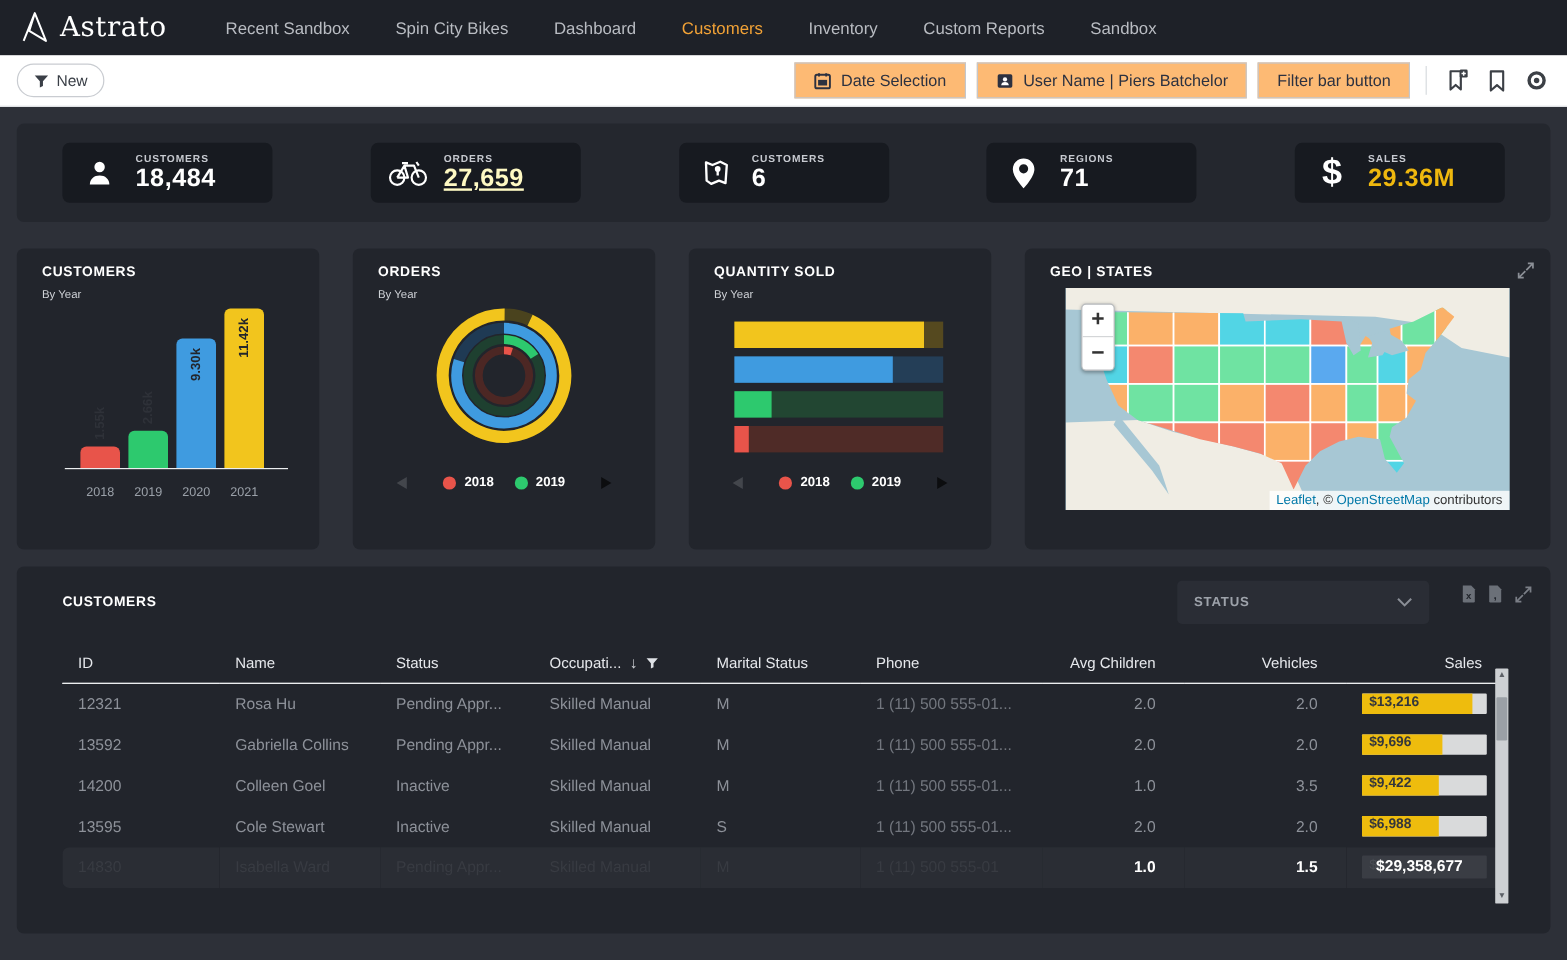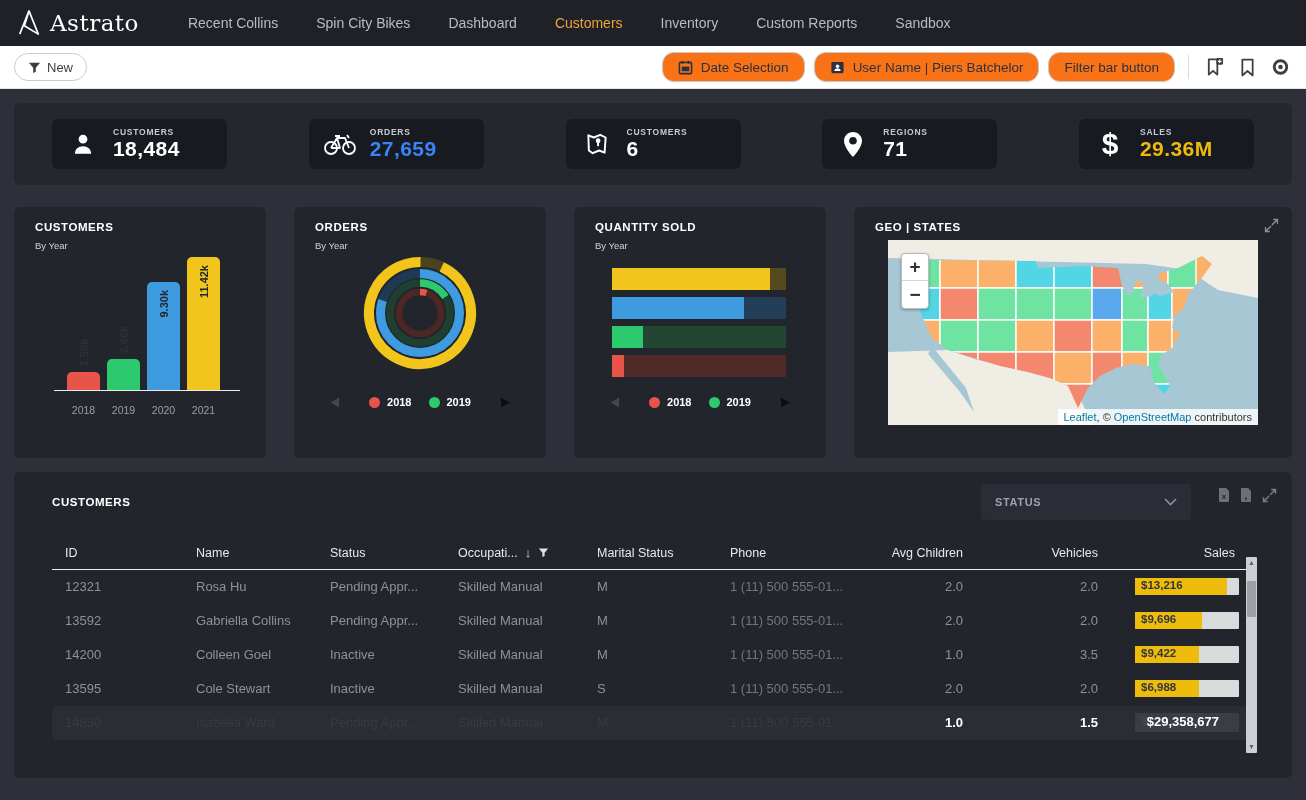--- a/index.html
+++ b/index.html
@@ -10,21 +10,21 @@
   .topnav { height:46px; background:#1e2128; display:flex; align-items:center; padding:0 16px; }
   .brand { display:flex; align-items:center; gap:8px; margin-right:30px; cursor:pointer; }
   .brand-name { font-family:"DejaVu Serif", serif; font-size:23px; color:#ffffff; letter-spacing:0.5px; }
   .nav-item { font-size:14px; color:#b9bcc2; padding:0 19px; cursor:pointer; text-decoration:none; }
   .nav-item.active { color:#f2a236; }
 
   
   .toolbar { height:43px; background:#ffffff; display:flex; align-items:center; padding:0 14px; border-bottom:1px solid #e4e6e9; }
   .pill { display:inline-flex; align-items:center; gap:6px; border:1px solid #c9ccd1; border-radius:15px; height:28px; padding:0 13px; font-size:13px; color:#3a3f47; background:#fff; cursor:pointer; }
   .toolbar-right { margin-left:auto; display:flex; align-items:center; gap:9px; }
-  .tb-btn { display:inline-flex; align-items:center; gap:8px; border:1px solid #c3c7cd; border-radius:12px; height:30px; padding:4px 15px; font-size:13.5px; color:#2c3140; background:#f97316; cursor:pointer; }
+  .tb-btn { display:inline-flex; align-items:center; gap:8px; border:1px solid #c3c7cd; border-radius:0; height:30px; padding:4px 15px; font-size:13.5px; color:#2c3140; background:#fdba74; cursor:pointer; }
   .tb-divider { width:1px; height:24px; background:#d8dbdf; margin:0 4px; }
   .tb-icon { display:inline-flex; align-items:center; justify-content:center; width:24px; height:24px; cursor:pointer; }
 
   
   .content { padding:14px; }
 
   
   .kpi-strip { height:82px; background:#24272e; border-radius:6px; display:flex; align-items:center; justify-content:space-between; padding:0 38px; margin-bottom:22px; }
   .kpi-card { width:175px; height:50px; background:#171a20; border-radius:6px; display:flex; align-items:center; padding:0 14px; gap:13px; }
   .kpi-icon { width:34px; display:flex; align-items:center; justify-content:center; color:#fff; }
@@ -112,21 +112,21 @@
 
 <div class="app">
 
   <nav class="topnav">
     <div class="brand">
       <svg width="26" height="30" viewBox="0 0 28 32">
         <path d="M14 3 L24 28 L9 19 Z M14 3 L4 28" fill="none" stroke="#ffffff" stroke-width="1.8" stroke-linejoin="round"></path>
       </svg>
       <span class="brand-name">Astrato</span>
     </div>
-    <a class="nav-item">Recent Collins</a>
+    <a class="nav-item">Recent Sandbox</a>
     <a class="nav-item">Spin City Bikes</a>
     <a class="nav-item">Dashboard</a>
     <a class="nav-item active">Customers</a>
     <a class="nav-item">Inventory</a>
     <a class="nav-item">Custom Reports</a>
     <a class="nav-item">Sandbox</a>
   </nav>
 
   <div class="toolbar">
     <button class="pill">
@@ -196,21 +196,21 @@
       <div class="kpi-card">
         <span class="kpi-icon">
           <svg width="34" height="24" viewBox="0 0 34 24">
             <circle cx="8" cy="16" r="6" fill="none" stroke="#fff" stroke-width="1.8"></circle>
             <circle cx="26" cy="16" r="6" fill="none" stroke="#fff" stroke-width="1.8"></circle>
             <path d="M8 16 L14 6 L22 6 L26 16 M14 6 L17 16 L8 16 M12 4 h5 M24 3 l2 3" fill="none" stroke="#fff" stroke-width="1.8" stroke-linejoin="round"></path>
           </svg>
         </span>
         <div>
           <div class="kpi-label">ORDERS</div>
-          <div class="kpi-value" style="color: #3b82f6;">27,659</div>
+          <div class="kpi-value" style="color: #fef9c3; text-decoration: underline;">27,659</div>
         </div>
       </div>
       <div class="kpi-card">
         <span class="kpi-icon">
           <svg width="26" height="26" viewBox="0 0 24 24">
             <path d="M4 4 L9 6 L15 3.5 L20 6 L19 20 L14 18 L8 20.5 L4.5 18 Z" fill="none" stroke="#fff" stroke-width="1.8" stroke-linejoin="round"></path>
             <circle cx="13" cy="9" r="2.2" fill="#fff"></circle>
             <path d="M13 9 L13 14" stroke="#fff" stroke-width="1.8"></path>
           </svg>
         </span>

